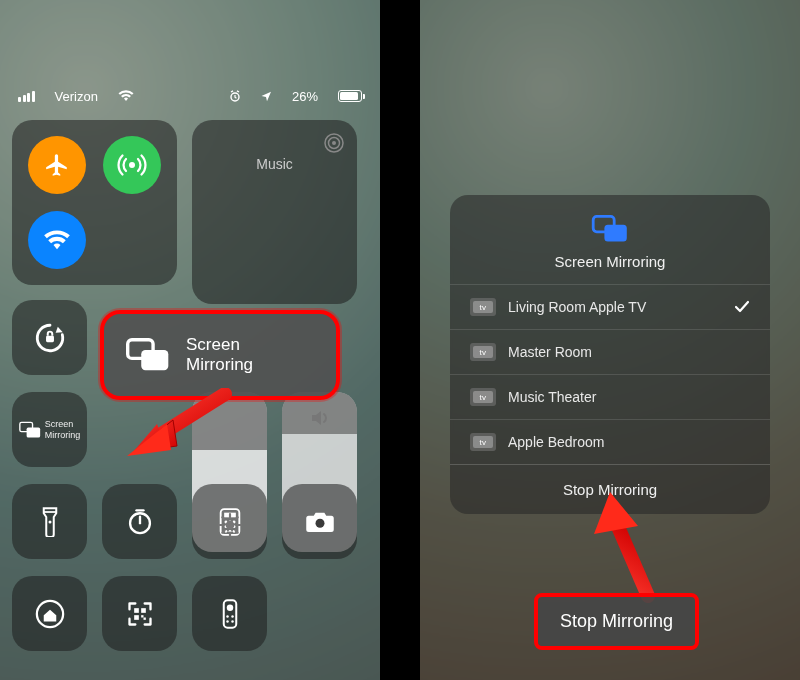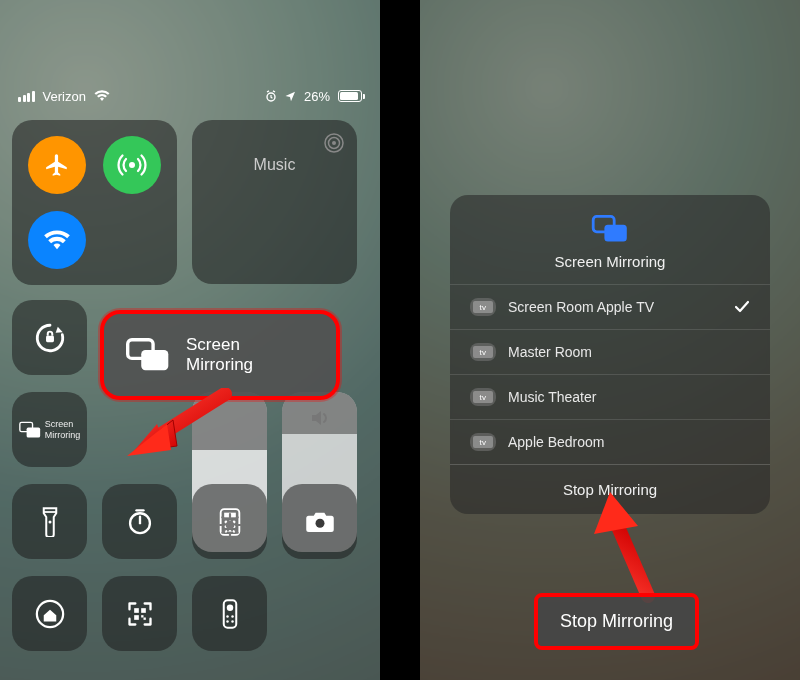--- a/index.html
+++ b/index.html
@@ -48,21 +48,21 @@
     top: 86px; left: 0; right: 0;
     height: 20px;
     display: flex;
     justify-content: space-between;
     align-items: center;
     padding: 0 18px;
     color: #fff;
     font-size: 13px;
     font-weight: 500;
   }
-  .status-left, .status-right { display:flex; align-items:center; gap:8px; }
+  .status-left, .status-right { display:flex; align-items:center; gap:20px; }
   .signal-bars { display:inline-flex; align-items:flex-end; gap:1.5px; }
   .signal-bars span { width:3px; background:#fff; border-radius:1px; }
   .signal-bars span:nth-child(1){height:5px} 
   .signal-bars span:nth-child(2){height:7px}
   .signal-bars span:nth-child(3){height:9px}
   .signal-bars span:nth-child(4){height:11px}
   .battery {
     width:24px; height:12px; border:1.3px solid #fff; border-radius:3px;
     position:relative; display:inline-block;
   }
@@ -86,21 +86,21 @@
   .tile-conn { left:0; top:0; width:165px; height:165px; padding:12px;
     display:grid; grid-template-columns:1fr 1fr; grid-template-rows:1fr 1fr; gap:10px; align-items:center; justify-items:center;}
   .circ {
     width:58px; height:58px; border-radius:50%; display:flex; align-items:center; justify-content:center;
     background: rgba(60,60,60,0.75);
   }
   .circ.orange{ background:#ff9500;}
   .circ.green { background:#34c759;}
   .circ.blue  { background:#0a84ff;}
 
-  .tile-music { left:180px; top:0; width:165px; height:164px; color:#ccc; font-size:16px;
+  .tile-music { left:180px; top:0; width:165px; height:184px; color:#ccc; font-size:14px;
     display:flex; align-items:flex-start; justify-content:center; padding-top:36px;}
   .tile-music .airplay-dot {
     position:absolute; top:12px; right:12px; width:22px; height:22px;
   }
   .tile-lock { left:0; top:180px; width:75px; height:75px; display:flex; align-items:center; justify-content:center;}
   .tile-mirror-small {
     left:0; top:272px; width:75px; height:75px;
     display:flex; flex-direction:row; align-items:center; justify-content:center;
     color:#eee; font-size:9px; line-height:1.15; gap:4px; padding:6px;
   }
@@ -164,21 +164,21 @@
   .mirror-header .title { font-size:15px; color:#f0f0f0; }
   .mirror-list { }
   .mirror-row {
     display:flex; align-items:center; gap:12px;
     padding:13px 20px;
     border-top:1px solid rgba(255,255,255,0.12);
     font-size:14px;
     color:#e8e8e8;
   }
   .mirror-row .badge {
-    width:26px; height:18px; border-radius:8px; background:rgba(120,120,120,0.55);
+    width:26px; height:18px; border-radius:3px; background:rgba(120,120,120,0.55);
     display:flex; align-items:center; justify-content:center;
     font-size:8px; color:#fff; letter-spacing:0.3px;
   }
   .mirror-row .check { margin-left:auto; }
   .mirror-stop {
     border-top:1px solid rgba(255,255,255,0.18);
     text-align:center;
     padding:16px 0;
     font-size:15px;
     color:#f0f0f0;
@@ -415,21 +415,21 @@
         <div class="title">Screen Mirroring</div>
       </div>
       <div class="mirror-list" id="device-list">
           <div class="mirror-row">
             <span class="badge">
               <svg width="20" height="12" viewBox="0 0 20 12">
                 <rect x="0" y="0" width="20" height="12" rx="2" fill="rgba(160,160,160,0.7)"></rect>
                 <text x="10" y="9" font-size="8" text-anchor="middle" fill="#fff" font-family="Arial">tv</text>
               </svg>
             </span>
-            <span>Screen Room Apple TV</span>
+            <span>Living Room Apple TV</span>
             <span class="check">
               <svg width="16" height="14" viewBox="0 0 16 14">
                 <path d="M2 7 L6 11 L14 2" stroke="#fff" stroke-width="2.2" fill="none" stroke-linecap="round" stroke-linejoin="round"></path>
               </svg>
             </span>
           </div>
           <div class="mirror-row">
             <span class="badge">
               <svg width="20" height="12" viewBox="0 0 20 12">
                 <rect x="0" y="0" width="20" height="12" rx="2" fill="rgba(160,160,160,0.7)"></rect>

